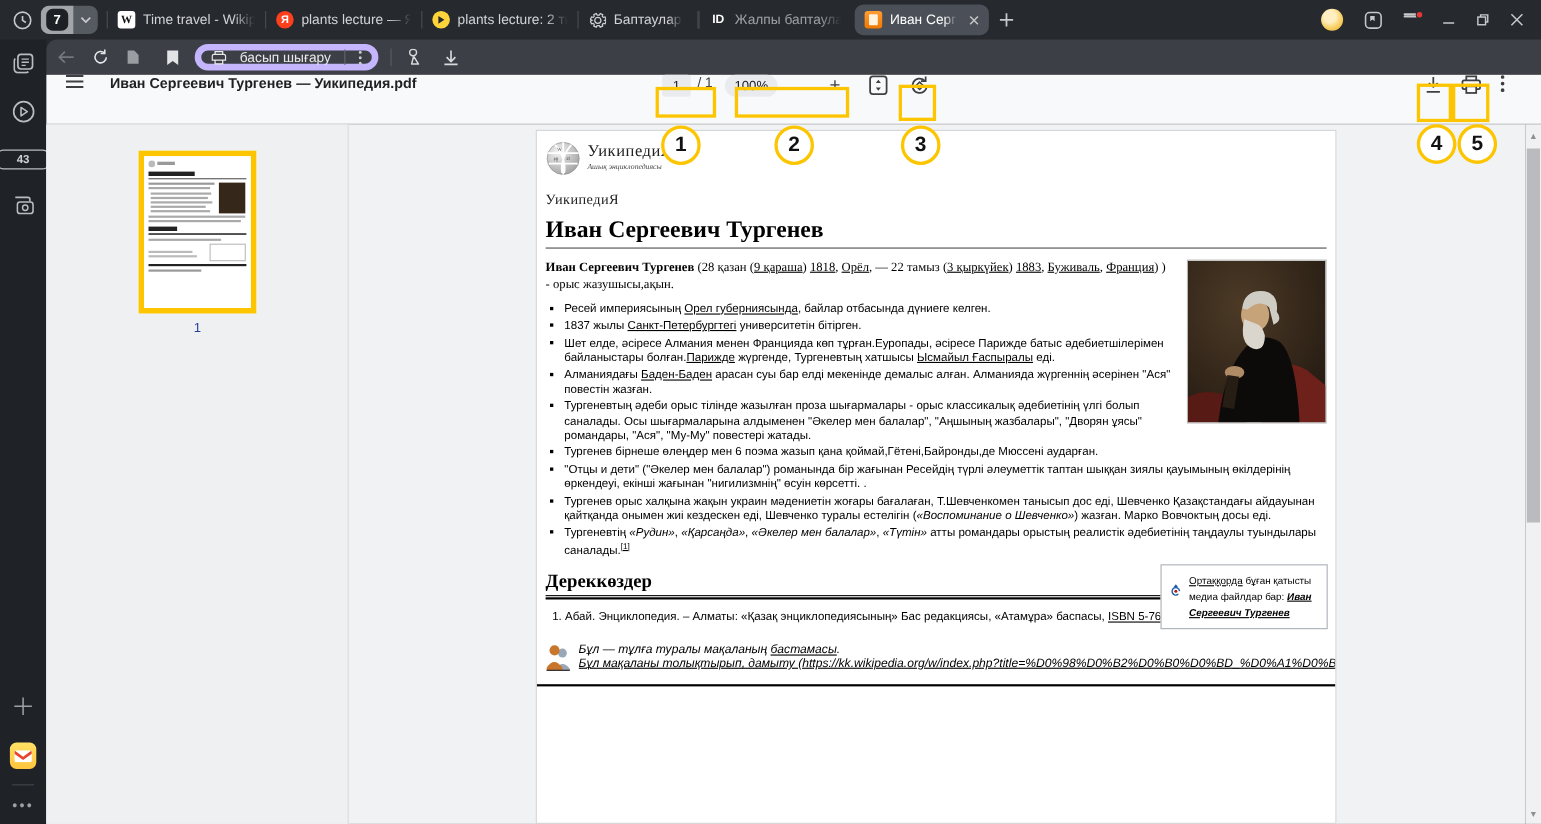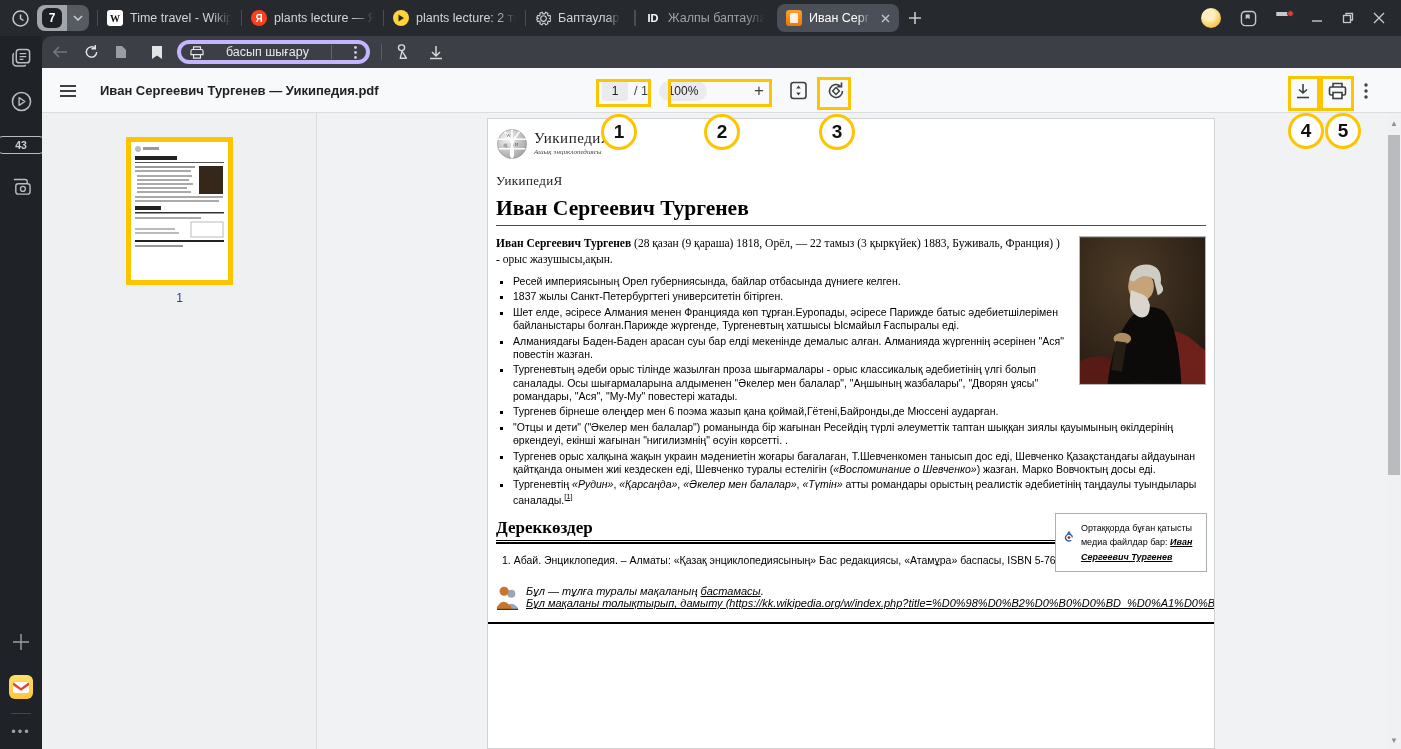--- a/index.html
+++ b/index.html
@@ -35,27 +35,27 @@
 .menu2 i{position:absolute;left:0;height:2px;width:14px;background:#c6c9cc;border-radius:1px}
 .menu2 i:first-child{top:2px}.menu2 i:last-child{top:8px}
 .menu2 .dot{position:absolute;right:-2px;top:-2px;width:7px;height:7px;border-radius:50%;background:#e53935;border:1.5px solid #26292e}
 .wbtn{color:#c6c9cc;cursor:pointer}
 
 
 .addr{position:absolute;left:42px;top:36px;right:0;height:32px;background:#3c3f46;border-top-left-radius:10px;display:flex;align-items:center;color:#e6e7e9}
 .addr .nav{display:flex;align-items:center;gap:16px;padding:0 12px 0 10px}
 .url{font-size:13px;color:#e8e9ea;margin-left:8px;white-space:nowrap;overflow:hidden;flex:1}
 .addr-right{display:flex;align-items:center;gap:0;margin-left:12px}
-.printbtn{display:flex;align-items:center;height:24px;border:4px solid #c4b5fd;border-radius:12px;padding:0 9px;gap:22px;font-size:12.5px;color:#e8e9ea;cursor:pointer}
+.printbtn{display:flex;align-items:center;height:24px;border:6px solid #c4b5fd;border-radius:12px;padding:0 9px;gap:12px;font-size:12.5px;color:#e8e9ea;cursor:pointer}
 .pb-div{width:1px;height:14px;background:#63666c}
 .sep-v{width:1px;height:16px;background:#5a5d63;margin:0 11px}
 
 
 .ptb{position:absolute;left:42px;top:68px;right:0;height:45px;background:#f8f9fa;border-bottom:1px solid #dadcdd;color:#3c4043}
-.ptb .abs{position:absolute;top:0;height:45px;display:flex;align-items:center}
+.ptb .abs{position:absolute;top:0;height:45px;display:flex;align-items:flex-start}
 .doc-title{font-size:13px;font-weight:700;color:#202124;white-space:nowrap}
 .pg-input{width:26px;height:20px;background:#e9ebee;border-radius:3px;font-size:12px;color:#202124;text-align:center;line-height:20px}
 .zoom-pill{width:48px;height:20px;background:#e9ebee;border-radius:10px;font-size:12px;color:#202124;text-align:center;line-height:20px}
 .tbtxt{font-size:12.5px;color:#3c4043}
 .tbbtn{cursor:pointer;color:#3c4043}
 .plusminus{font-size:17px;color:#3c4043;cursor:pointer;font-weight:400}
 
 
 .strip{position:absolute;left:0;top:36px;bottom:0;width:42px;background:#1f2227;display:flex;flex-direction:column;align-items:center;padding:12px 0 10px;color:#b9bcc0}
 .strip .it{margin-bottom:24px;cursor:pointer}
@@ -91,21 +91,21 @@
 .commons{position:absolute;right:7px;top:394px;width:152px;border:1px solid #aab0b6;background:#fff;padding:7px 8px;display:flex;gap:7px;align-items:flex-start}
 .commons .ctx{font-size:9px;line-height:1.6;color:#000}
 .stub{position:absolute;left:8px;top:466px;right:0;display:flex;gap:7px;align-items:flex-start}
 .stub .l1{font-style:italic;font-size:11px;color:#000}
 .stub .l2{font-style:italic;font-size:11px;color:#000;white-space:nowrap;overflow:hidden}
 .stub .l3{font-size:9px;color:#000;margin-top:2px}
 .pagerule{position:absolute;left:0;right:0;top:503px;border-top:2.5px solid #000}
 .pfooter{position:absolute;left:8px;top:513px;font-size:10px;color:#000}
 
 .seg-b{font-weight:700}
-.seg-u{}
+.seg-u{text-decoration:underline}
 .seg-i{font-style:italic}
 .seg-iu{font-style:italic;text-decoration:underline}
 .seg-biu{font-weight:700;font-style:italic;text-decoration:underline}
 .seg-sup{vertical-align:super;font-size:7.5px;text-decoration:underline}
 
 
 .vscroll{position:absolute;right:0;top:113px;bottom:0;width:14px;background:#f0f1f2}
 .vthumb{position:absolute;left:1px;right:1px;top:22px;height:340px;background:#b9bbbe}
 .varr{position:absolute;left:0;width:14px;text-align:center;color:#8d8f92;font-size:8px}
 

